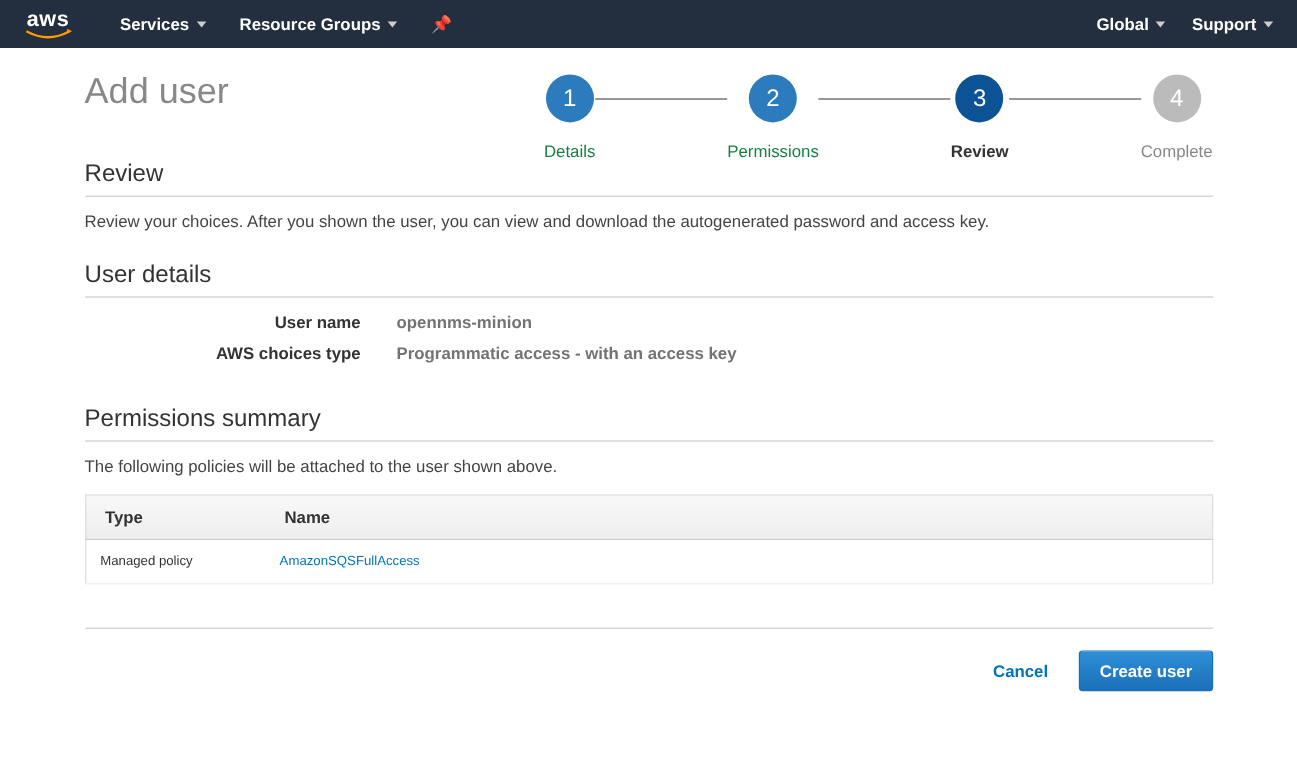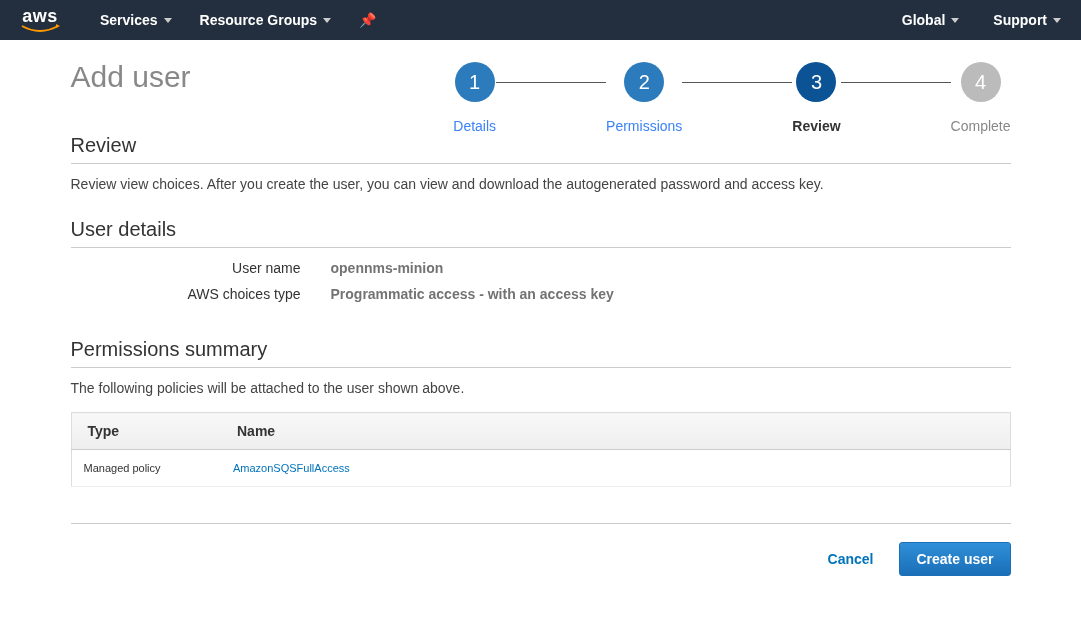--- a/index.html
+++ b/index.html
@@ -21,21 +21,21 @@
       text-align: center;
     }
     .logo-text { font-size: 18px; font-weight: bold; letter-spacing: 0.5px; }
     .logo-swoosh {
       width: 40px;
       height: 10px;
       margin-top: -3px;
     }
     .nav-items { display: flex; gap: 28px; align-items: center; flex: 1; }
     .nav-item { display: flex; align-items: center; gap: 6px; font-size: 14px; cursor: pointer; font-weight: 600; }
-    .nav-right { display: flex; gap: 34px; align-items: center; }
+    .nav-right { display: flex; gap: 22px; align-items: center; }
     .caret-down {
       width: 0; height: 0;
       border-left: 4px solid transparent;
       border-right: 4px solid transparent;
       border-top: 5px solid #ccc;
     }
     .pin-icon { font-size: 14px; color: #fff; cursor: pointer; }
     
     .content {
       max-width: 1000px;
@@ -57,21 +57,21 @@
       width: 40px; height: 40px;
       border-radius: 50%;
       display: flex; align-items: center; justify-content: center;
       color: #fff; font-size: 20px; font-weight: 400;
     }
     .step-line { width: 110px; height: 1px; background: #555; margin-top: 20px; }
     .step-label { margin-top: 16px; font-size: 14px; }
     .step-blue .step-circle { background: #2b7bbd; }
     .step-darkblue .step-circle { background: #0b5394; }
     .step-grey .step-circle { background: #bbb; }
-    .label-link { color: #3b82f6; }
+    .label-link { color: #15803d; }
     .label-bold { color: #333; font-weight: bold; }
     .label-grey { color: #888; }
     
     .section-heading {
       font-size: 20px;
       font-weight: 400;
       color: #333;
       border-bottom: 1px solid #ccc;
       padding-bottom: 6px;
       margin-bottom: 12px;
@@ -84,21 +84,21 @@
     
     .details-row {
       display: flex;
       margin-bottom: 10px;
       font-size: 14px;
     }
     .details-label {
       width: 260px;
       text-align: right;
       padding-right: 30px;
-      font-weight: normal;
+      font-weight: bold;
       color: #333;
     }
     .details-value { color: #737373; font-weight: bold; }
     .user-details-block { margin-bottom: 36px; }
     
     .policy-table {
       width: 100%;
       border-collapse: collapse;
       margin-top: 16px;
       border: 1px solid #ddd;
@@ -206,21 +206,21 @@
       </div>
       <div class="step-line"></div>
       <div class="step step-grey">
         <div class="step-circle">4</div>
         <div class="step-label label-grey">Complete</div>
       </div>
     </div>
   </div>
 
   <h2 class="section-heading">Review</h2>
-  <p class="section-desc">Review view choices. After you create the user, you can view and download the autogenerated password and access key.</p>
+  <p class="section-desc">Review your choices. After you shown the user, you can view and download the autogenerated password and access key.</p>
 
   <h2 class="section-heading">User details</h2>
   <div class="user-details-block">
     <div class="details-row">
       <div class="details-label">User name</div>
       <div class="details-value">opennms-minion</div>
     </div>
     <div class="details-row">
       <div class="details-label">AWS choices type</div>
       <div class="details-value">Programmatic access - with an access key</div>

